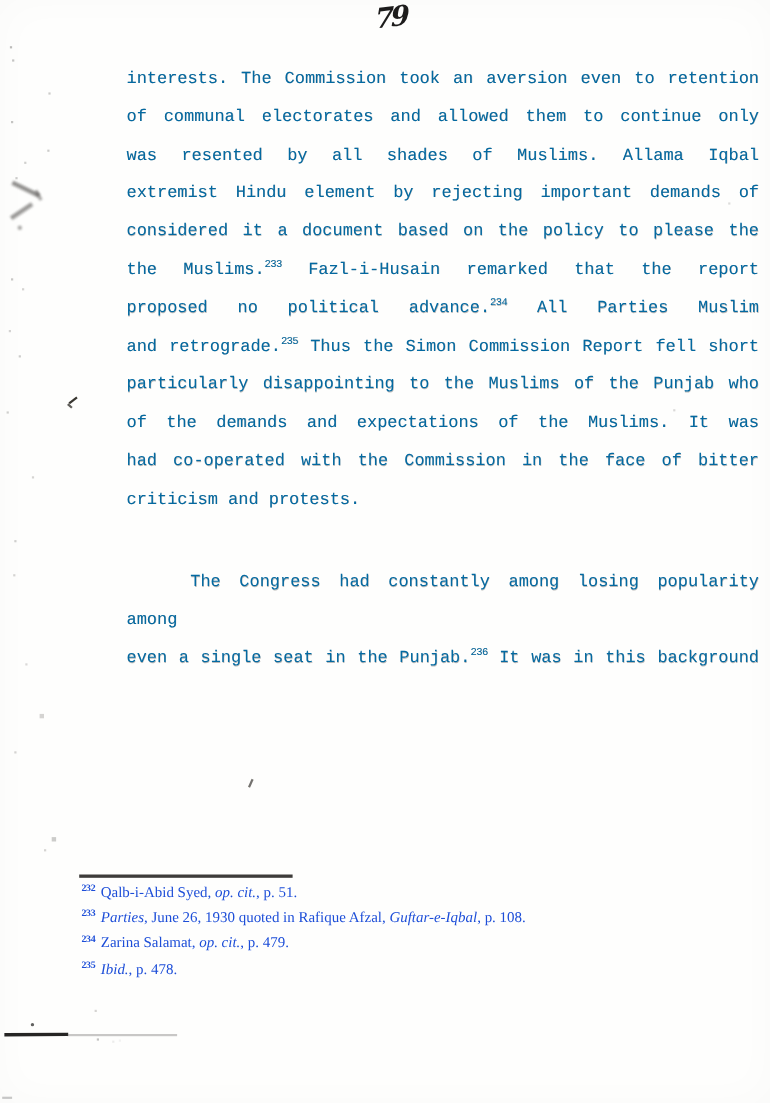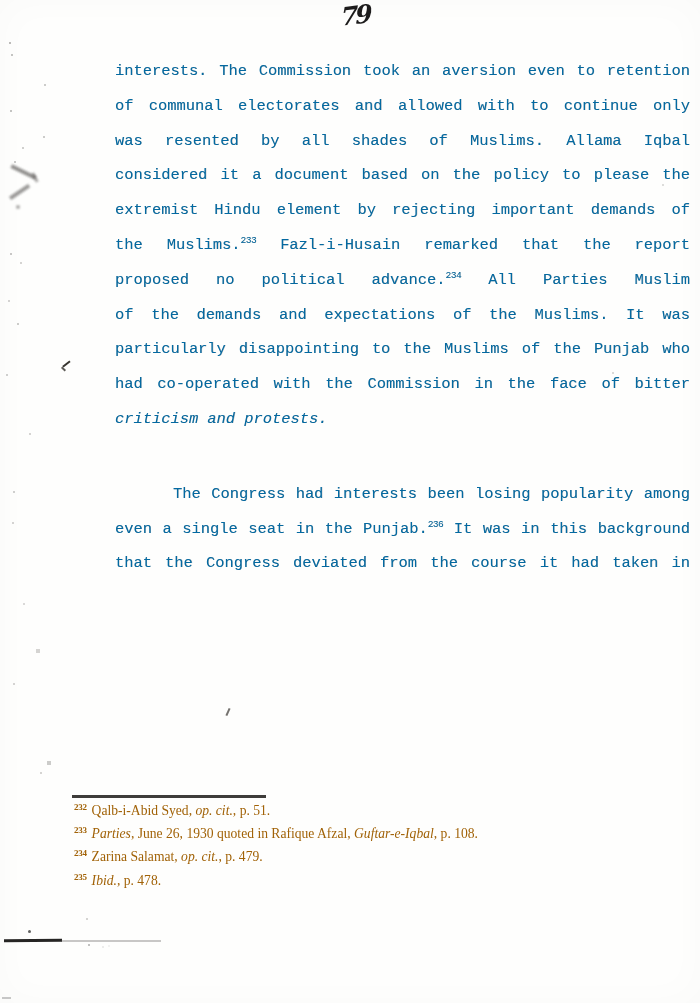--- a/index.html
+++ b/index.html
@@ -35,21 +35,21 @@
     width: 575px;
     font-family: "Liberation Mono", "DejaVu Sans Mono", monospace;
     font-size: 15.4px;
     line-height: 34.8px;
     color: #0369a1;
     text-shadow: 0.3px 0.3px 0.4px rgba(60,58,54,0.35);
     margin-left: 40px;
   }
   .para-gap { margin-top: 40px; }
   .line { text-align: justify; text-align-last: justify; white-space: normal; }
-  .line-left { text-align-last: left; font-style: italic; }
+  .line-left { text-align-last: left; }
   .line-indent { text-indent: 58px; }
   .bsup {
     font-size: 9.5px;
     line-height: 0;
     vertical-align: 6.5px;
     letter-spacing: -0.5px;
   }
 
   
   .footnote-sep {
@@ -61,21 +61,21 @@
     background: #3e3c3a;
   }
   .footnotes {
     position: absolute;
     left: 74px;
     top: 799px;
     width: 565px;
     font-family: "Liberation Serif", "DejaVu Serif", serif;
     font-size: 13.6px;
     line-height: 23.2px;
-    color: #a16207;
+    color: #1d4ed8;
   }
   .footnote { white-space: nowrap; }
   .footnote .it { font-style: italic; }
   .fsup {
     font-size: 9px;
     font-weight: bold;
     line-height: 0;
     vertical-align: 5px;
     margin-right: 5px;
     letter-spacing: -0.3px;
@@ -145,35 +145,35 @@
   <div class="artifact comma-mark"></div>
   <div class="artifact bottom-line"></div>
   <div class="artifact bottom-tail"></div>
   <div class="artifact bottom-dot"></div>
   <div class="artifact bottom-dots2"></div>
   <div class="artifact corner-mark"></div>
 
   <div class="body-text">
       <div class="para">
         <div class="line">interests. The Commission took an aversion even to retention</div>
-        <div class="line">of communal electorates and allowed with to continue only</div>
+        <div class="line">of communal electorates and allowed them to continue only</div>
         <div class="line">was resented by all shades of Muslims. Allama Iqbal</div>
+        <div class="line">extremist Hindu element by rejecting important demands of</div>
         <div class="line">considered it a document based on the policy to please the</div>
-        <div class="line">extremist Hindu element by rejecting important demands of</div>
         <div class="line">the Muslims.<sup class="bsup">233</sup> Fazl-i-Husain remarked that the report</div>
         <div class="line">proposed no political advance.<sup class="bsup">234</sup> All Parties Muslim</div>
+        <div class="line">and retrograde.<sup class="bsup">235</sup> Thus the Simon Commission Report fell short</div>
+        <div class="line">particularly disappointing to the Muslims of the Punjab who</div>
         <div class="line">of the demands and expectations of the Muslims. It was</div>
-        <div class="line">particularly disappointing to the Muslims of the Punjab who</div>
         <div class="line">had co-operated with the Commission in the face of bitter</div>
         <div class="line line-left">criticism and protests.</div>
       </div>
       <div class="para para-gap">
-        <div class="line line-indent">The Congress had interests been losing popularity among</div>
+        <div class="line line-indent">The Congress had constantly among losing popularity among</div>
         <div class="line">even a single seat in the Punjab.<sup class="bsup">236</sup> It was in this background</div>
-        <div class="line">that the Congress deviated from the course it had taken in</div>
       </div>
     </div>
 
   <div class="footnote-sep"></div>
   <div class="footnotes">
       <div class="footnote"><sup class="fsup">232</sup><span>Qalb-i-Abid Syed, </span><span class="it">op. cit.</span><span>, p. 51.</span></div>
       <div class="footnote"><sup class="fsup">233</sup><span class="it">Parties</span><span>, June 26, 1930 quoted in Rafique Afzal, </span><span class="it">Guftar-e-Iqbal</span><span>, p. 108.</span></div>
       <div class="footnote"><sup class="fsup">234</sup><span>Zarina Salamat, </span><span class="it">op. cit.</span><span>, p. 479.</span></div>
       <div class="footnote"><sup class="fsup">235</sup><span class="it">Ibid.</span><span>, p. 478.</span></div>
     </div>

